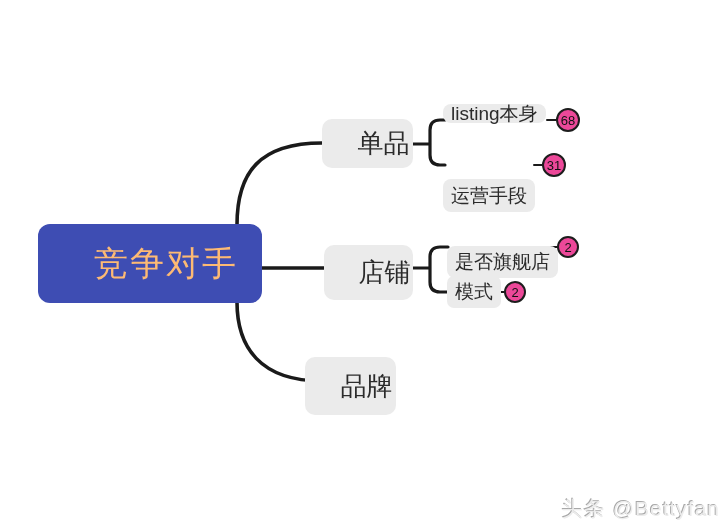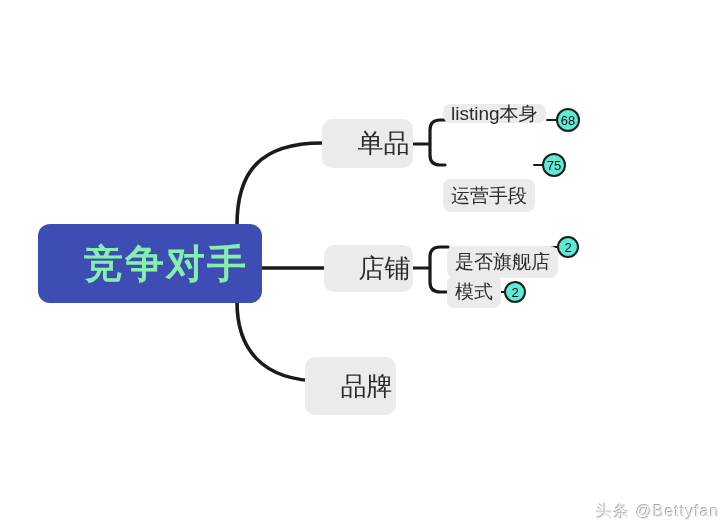--- a/index.html
+++ b/index.html
@@ -15,51 +15,51 @@
     position:absolute;
     display:flex;align-items:center;justify-content:center;
     box-sizing:border-box;
     white-space:nowrap;
     cursor:default;
     padding-left:32px;
   }
   .root-node{
     left:38px;top:224px;width:224px;height:79px;
     background:var(--root-bg,#3E4DB3);
-    color:#86efac;
+    color:#fdba74;
     border-radius:12px;
-    font-size:39px;font-weight:bold;
+    font-size:34px;font-weight:normal;
     letter-spacing:2px;
   }
   .branch-node{
     background:var(--node-bg,#EBEBEB);
     color:var(--node-text,#2B2B2B);
     border-radius:10px;
     font-size:26px;
   }
   .child-node{
     background:var(--node-bg,#EBEBEB);
     color:var(--node-text,#2B2B2B);
     border-radius:8px;
     font-size:19px;
     padding:0 8px;
   }
   .badge{
     position:absolute;
     box-sizing:border-box;
-    background:#5eead4;
+    background:#ec4899;
     border:2px solid #1d1d1d;
     border-radius:50%;
     display:flex;align-items:center;justify-content:center;
     font-size:13px;color:#111;
   }
   .watermark{
     position:absolute;
     right:6px;bottom:8px;
-    font-size:16px;
+    font-size:21px;
     color:#ececec;
     text-shadow:-1px -1px 0 #a9a9a9, 1px 1px 1px #ffffff;
     letter-spacing:1px;
   }
 </style>
 </head>
 <body>
 
 <div class="stage">
 
@@ -78,29 +78,29 @@
     <path d="M 547 120 L 556 120" stroke="#1A1A1A" stroke-width="2" stroke-linecap="round"></path>
     <path d="M 534 165 L 542 165" stroke="#1A1A1A" stroke-width="2" stroke-linecap="round"></path>
     <path d="M 549 247 L 557 247" stroke="#1A1A1A" stroke-width="2" stroke-linecap="round"></path>
     <path d="M 500 292 L 505 292" stroke="#1A1A1A" stroke-width="2" stroke-linecap="round"></path>
   </svg>
 
   <div class="node root-node">竞争对手</div>
 
   <div class="node branch-node" style="left:322px;top:119px;width:91px;height:49px;">单品</div>
 
-  <div class="node branch-node" style="left:324px;top:245px;width:89px;height:47px;">店铺</div>
+  <div class="node branch-node" style="left:324px;top:245px;width:89px;height:55px;">店铺</div>
 
   <div class="node branch-node" style="left:305px;top:357px;width:91px;height:58px;">品牌</div>
 
   <div class="node child-node" style="left:443px;top:104px;height:19px;">listing本身</div>
   <div class="badge" style="left:556px;top:108px;width:24px;height:24px;">68</div>
 
   <div class="node child-node" style="left:443px;top:149px;height:33px;margin-top:30px;">运营手段</div>
-  <div class="badge" style="left:542px;top:153px;width:24px;height:24px;">75</div>
+  <div class="badge" style="left:542px;top:153px;width:24px;height:24px;">31</div>
 
   <div class="node child-node" style="left:447px;top:231px;height:32px;margin-top:15px;">是否旗舰店</div>
   <div class="badge" style="left:557px;top:236px;width:22px;height:22px;">2</div>
 
   <div class="node child-node" style="left:447px;top:276px;height:32px;border-radius:7px;">模式</div>
   <div class="badge" style="left:504px;top:281px;width:22px;height:22px;">2</div>
 
   <div class="watermark">头条 @Bettyfan</div>
 
 </div>

